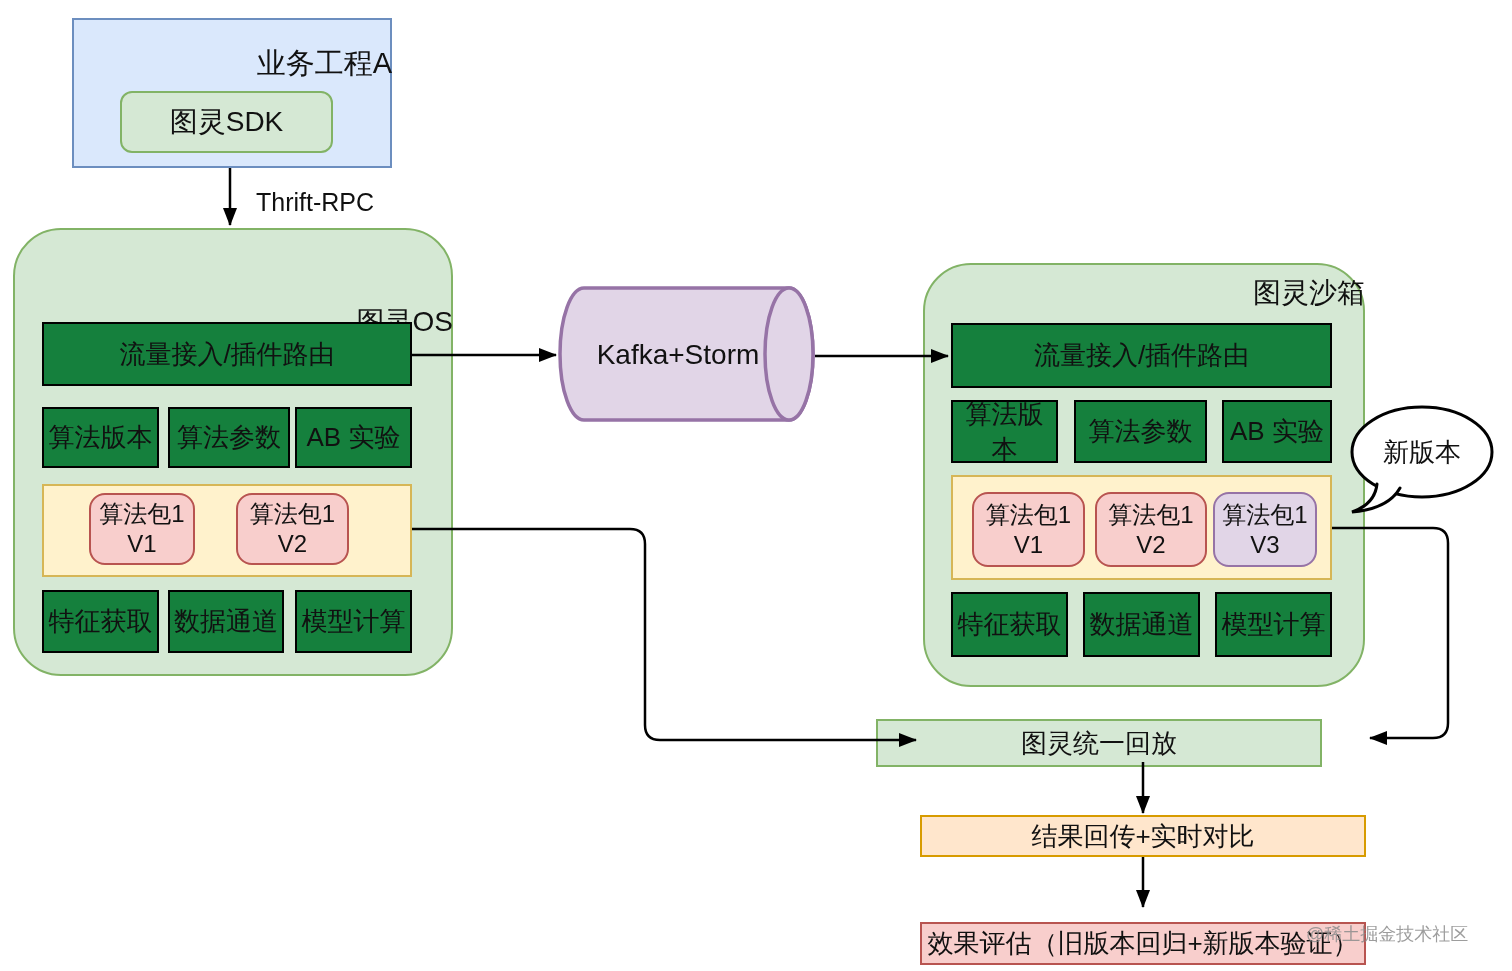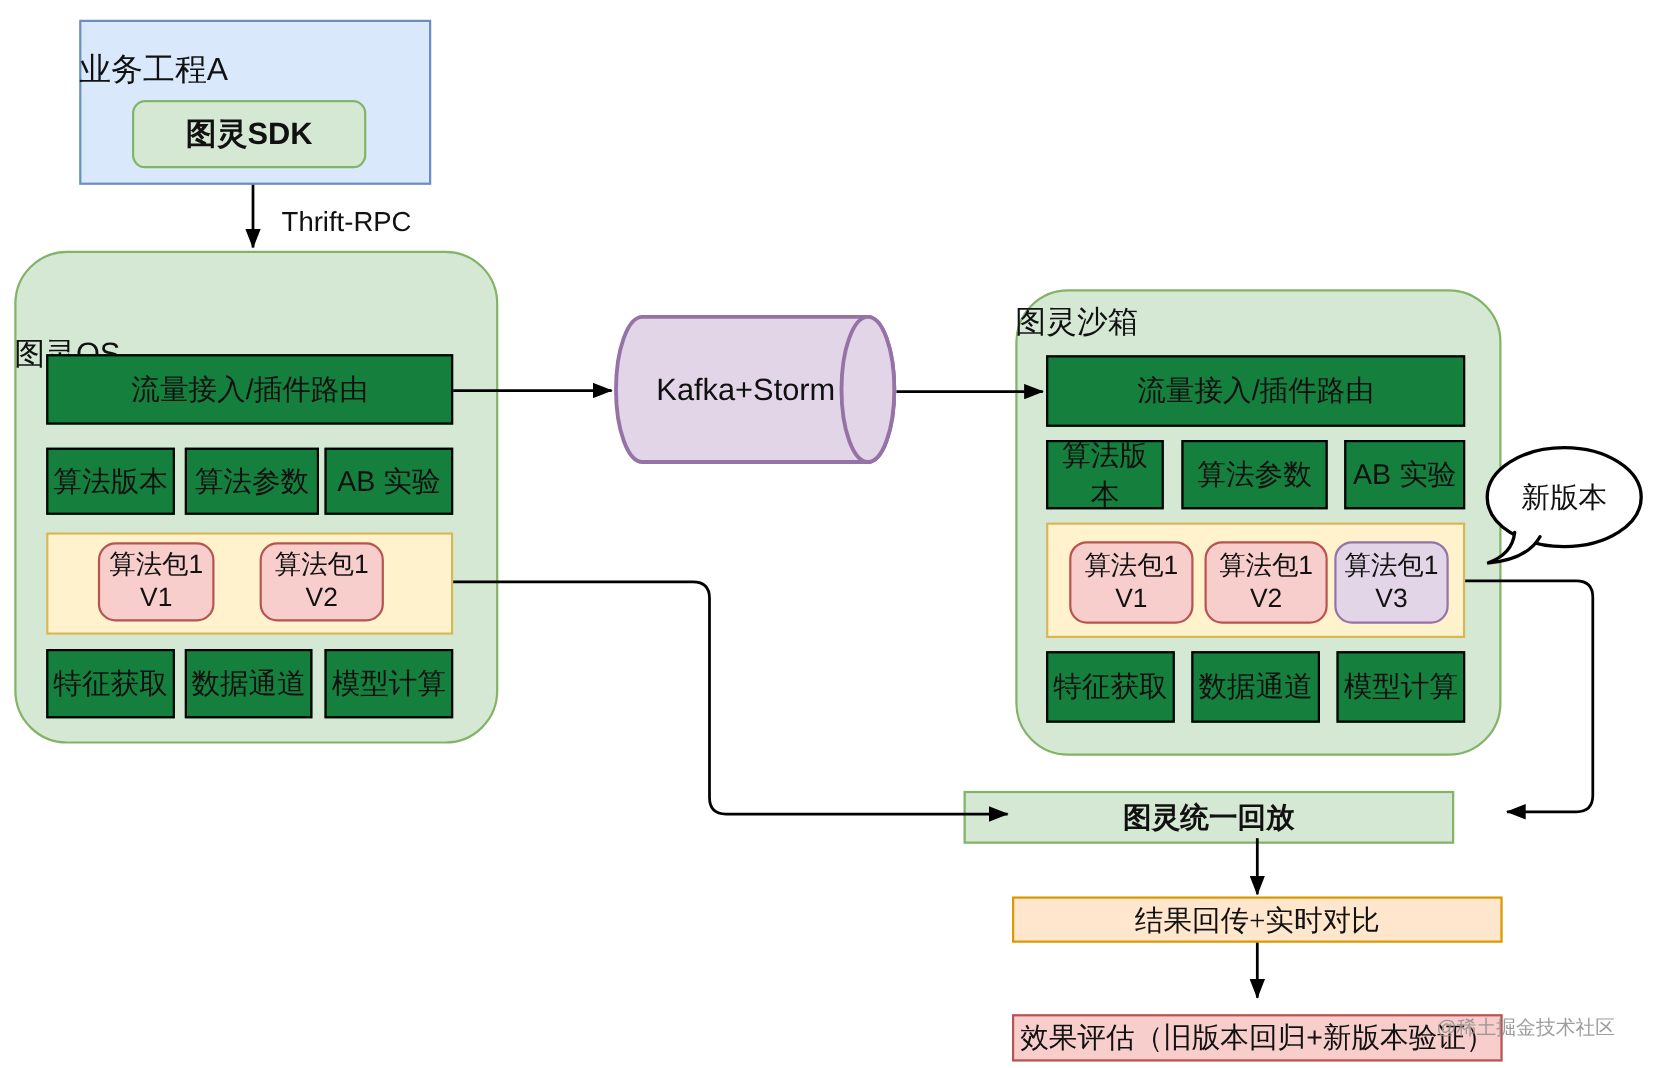--- a/index.html
+++ b/index.html
@@ -5,27 +5,27 @@
   html,body { margin:0; padding:0; background:#ffffff; }
   #stage {
     position:relative; width:1512px; height:971px; overflow:hidden;
     background:#ffffff; font-family:"Liberation Sans","DejaVu Sans",sans-serif;
     color:#111;
   }
   .abs { position:absolute; box-sizing:border-box; }
   .cbox { display:flex; align-items:center; justify-content:center; text-align:center; }
   .white-box { background:#15803d; border:2.5px solid #000; font-size:26px; }
   .container-green { background:#d5e8d4; border:2px solid #82b366; border-radius:48px; }
-  .title { font-size:28px; text-align:left; }
+  .title { font-size:28px; text-align:right; }
   .yellow-box { background:#fff2cc; border:2px solid #d6b656; }
   .pink-box { background:#f8cecc; border:2px solid #b85450; border-radius:16px; font-size:24px; line-height:1.25; }
   .purple-box { background:#e1d5e7; border:2px solid #9673a6; border-radius:16px; font-size:24px; line-height:1.25; }
   .blue-box { background:#dae8fc; border:2px solid #6c8ebf; }
-  .green-box { background:#d5e8d4; border:2px solid #82b366;font-weight:bold; }
-  .orange-box { background:#ffe6cc; border:2px solid #d79b00;font-family:Liberation Serif, serif; }
+  .green-box { background:#d5e8d4; border:2px solid #82b366; }
+  .orange-box { background:#ffe6cc; border:2px solid #d79b00; }
   .red-box { background:#f8cecc; border:2px solid #b85450; }
   .flow-box { font-size:26px; }
   #overlay { position:absolute; left:0; top:0; width:1512px; height:971px; pointer-events:none; }
   #overlay text { font-family:"Liberation Sans","DejaVu Sans",sans-serif; fill:#111; }
   .rpc-label { font-size:25px; }
   .watermark { font-size:18px; color:rgba(140,140,140,0.85); white-space:nowrap; }
 </style>
 </head>
 <body>
 

